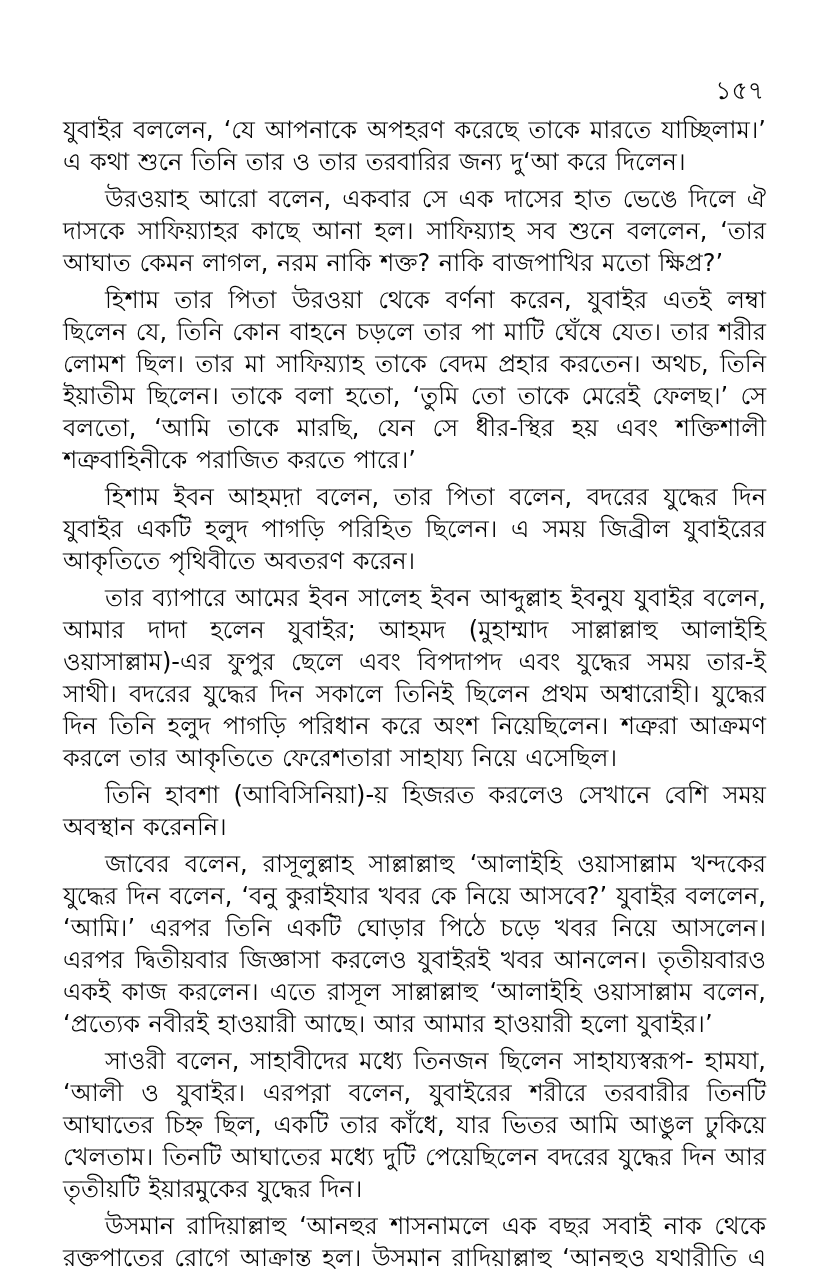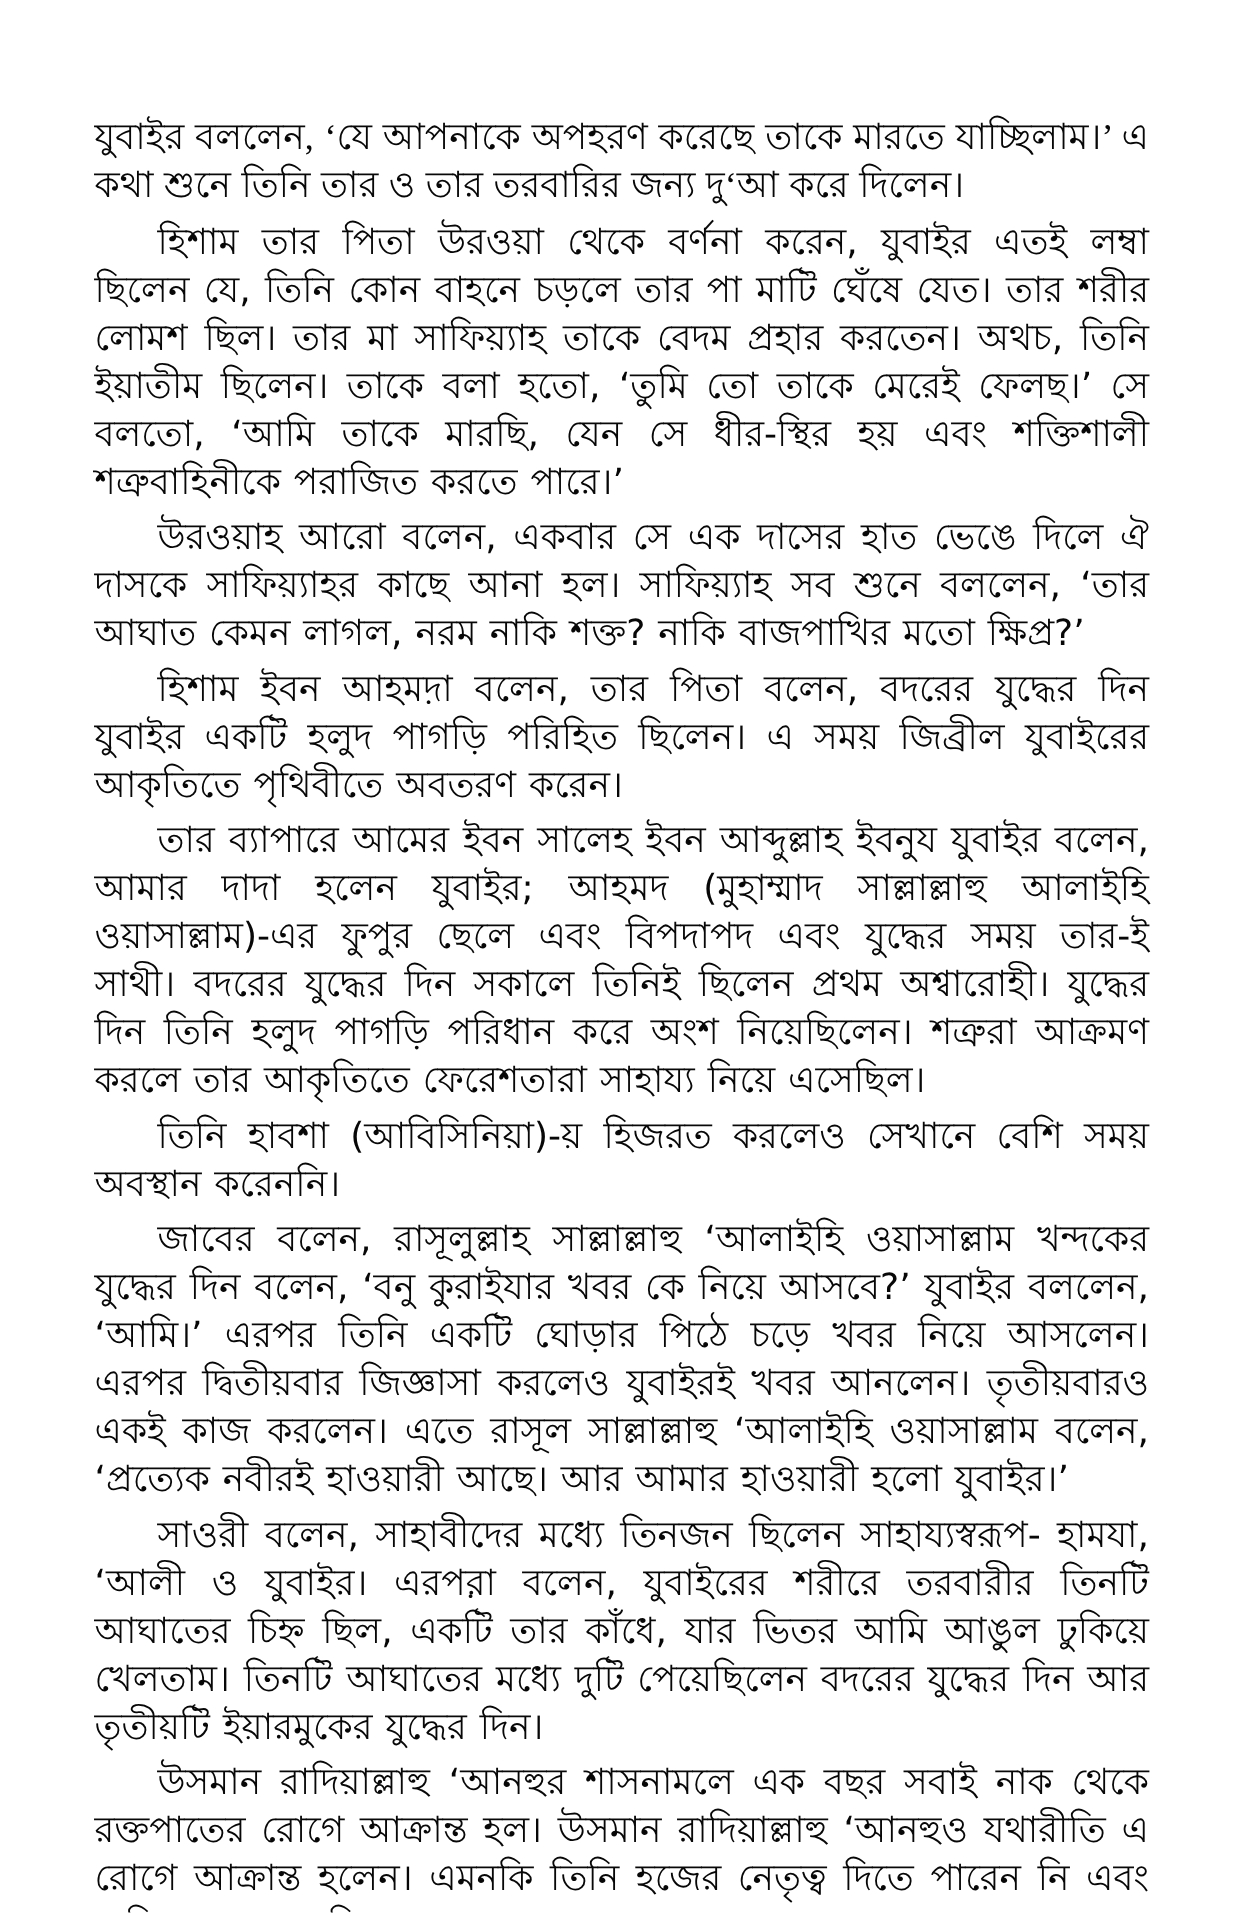--- a/index.html
+++ b/index.html
@@ -39,32 +39,32 @@
     text-align: justify;
     text-justify: inter-word;
     word-spacing: 1px;
     color: #070707;
   }
   .para.indent {
     text-indent: 42px;
   }
   .para.no-indent {
     text-indent: 0;
-    font-family: Liberation Serif, serif;
   }
 </style>
 </head>
 <body>
 
 <div class="page">
+  <div class="page-number">১৫৭</div>
 
   <div class="text-block">
     <p class="para no-indent">যুবাইর বললেন, ‘যে আপনাকে অপহরণ করেছে তাকে মারতে যাচ্ছিলাম।’ এ কথা শুনে তিনি তার ও তার তরবারির জন্য দু‘আ করে দিলেন।</p>
+    <p class="para indent">উরওয়াহ আরো বলেন, একবার সে এক দাসের হাত ভেঙে দিলে ঐ দাসকে সাফিয়্যাহর কাছে আনা হল। সাফিয়্যাহ সব শুনে বললেন, ‘তার আঘাত কেমন লাগল, নরম নাকি শক্ত? নাকি বাজপাখির মতো ক্ষিপ্র?’</p>
     <p class="para indent">হিশাম তার পিতা উরওয়া থেকে বর্ণনা করেন, যুবাইর এতই লম্বা ছিলেন যে, তিনি কোন বাহনে চড়লে তার পা মাটি ঘেঁষে যেত। তার শরীর লোমশ ছিল। তার মা সাফিয়্যাহ তাকে বেদম প্রহার করতেন। অথচ, তিনি ইয়াতীম ছিলেন। তাকে বলা হতো, ‘তুমি তো তাকে মেরেই ফেলছ।’ সে বলতো, ‘আমি তাকে মারছি, যেন সে ধীর-স্থির হয় এবং শক্তিশালী শত্রুবাহিনীকে পরাজিত করতে পারে।’</p>
-    <p class="para indent">উরওয়াহ আরো বলেন, একবার সে এক দাসের হাত ভেঙে দিলে ঐ দাসকে সাফিয়্যাহর কাছে আনা হল। সাফিয়্যাহ সব শুনে বললেন, ‘তার আঘাত কেমন লাগল, নরম নাকি শক্ত? নাকি বাজপাখির মতো ক্ষিপ্র?’</p>
     <p class="para indent">হিশাম ইবন আহমদ়া বলেন, তার পিতা বলেন, বদরের যুদ্ধের দিন যুবাইর একটি হলুদ পাগড়ি পরিহিত ছিলেন। এ সময় জিব্রীল যুবাইরের আকৃতিতে পৃথিবীতে অবতরণ করেন।</p>
     <p class="para indent">তার ব্যাপারে আমের ইবন সালেহ ইবন আব্দুল্লাহ ইবনুয যুবাইর বলেন, আমার দাদা হলেন যুবাইর; আহমদ (মুহাম্মাদ সাল্লাল্লাহু আলাইহি ওয়াসাল্লাম)-এর ফুপুর ছেলে এবং বিপদাপদ এবং যুদ্ধের সময় তার-ই সাথী। বদরের যুদ্ধের দিন সকালে তিনিই ছিলেন প্রথম অশ্বারোহী। যুদ্ধের দিন তিনি হলুদ পাগড়ি পরিধান করে অংশ নিয়েছিলেন। শত্রুরা আক্রমণ করলে তার আকৃতিতে ফেরেশতারা সাহায্য নিয়ে এসেছিল।</p>
     <p class="para indent">তিনি হাবশা (আবিসিনিয়া)-য় হিজরত করলেও সেখানে বেশি সময় অবস্থান করেননি।</p>
     <p class="para indent">জাবের বলেন, রাসূলুল্লাহ সাল্লাল্লাহু ‘আলাইহি ওয়াসাল্লাম খন্দকের যুদ্ধের দিন বলেন, ‘বনু কুরাইযার খবর কে নিয়ে আসবে?’ যুবাইর বললেন, ‘আমি।’ এরপর তিনি একটি ঘোড়ার পিঠে চড়ে খবর নিয়ে আসলেন। এরপর দ্বিতীয়বার জিজ্ঞাসা করলেও যুবাইরই খবর আনলেন। তৃতীয়বারও একই কাজ করলেন। এতে রাসূল সাল্লাল্লাহু ‘আলাইহি ওয়াসাল্লাম বলেন, ‘প্রত্যেক নবীরই হাওয়ারী আছে। আর আমার হাওয়ারী হলো যুবাইর।’</p>
     <p class="para indent">সাওরী বলেন, সাহাবীদের মধ্যে তিনজন ছিলেন সাহায্যস্বরূপ- হামযা, ‘আলী ও যুবাইর। এরপর়া বলেন, যুবাইরের শরীরে তরবারীর তিনটি আঘাতের চিহ্ন ছিল, একটি তার কাঁধে, যার ভিতর আমি আঙুল ঢুকিয়ে খেলতাম। তিনটি আঘাতের মধ্যে দুটি পেয়েছিলেন বদরের যুদ্ধের দিন আর তৃতীয়টি ইয়ারমুকের যুদ্ধের দিন।</p>
     <p class="para indent">উসমান রাদিয়াল্লাহু ‘আনহুর শাসনামলে এক বছর সবাই নাক থেকে রক্তপাতের রোগে আক্রান্ত হল। উসমান রাদিয়াল্লাহু ‘আনহুও যথারীতি এ রোগে আক্রান্ত হলেন। এমনকি তিনি হজের নেতৃত্ব দিতে পারেন নি এবং অসিয়তও করেননি। এ</p>
   </div>
 </div>
 
 </body></html>

